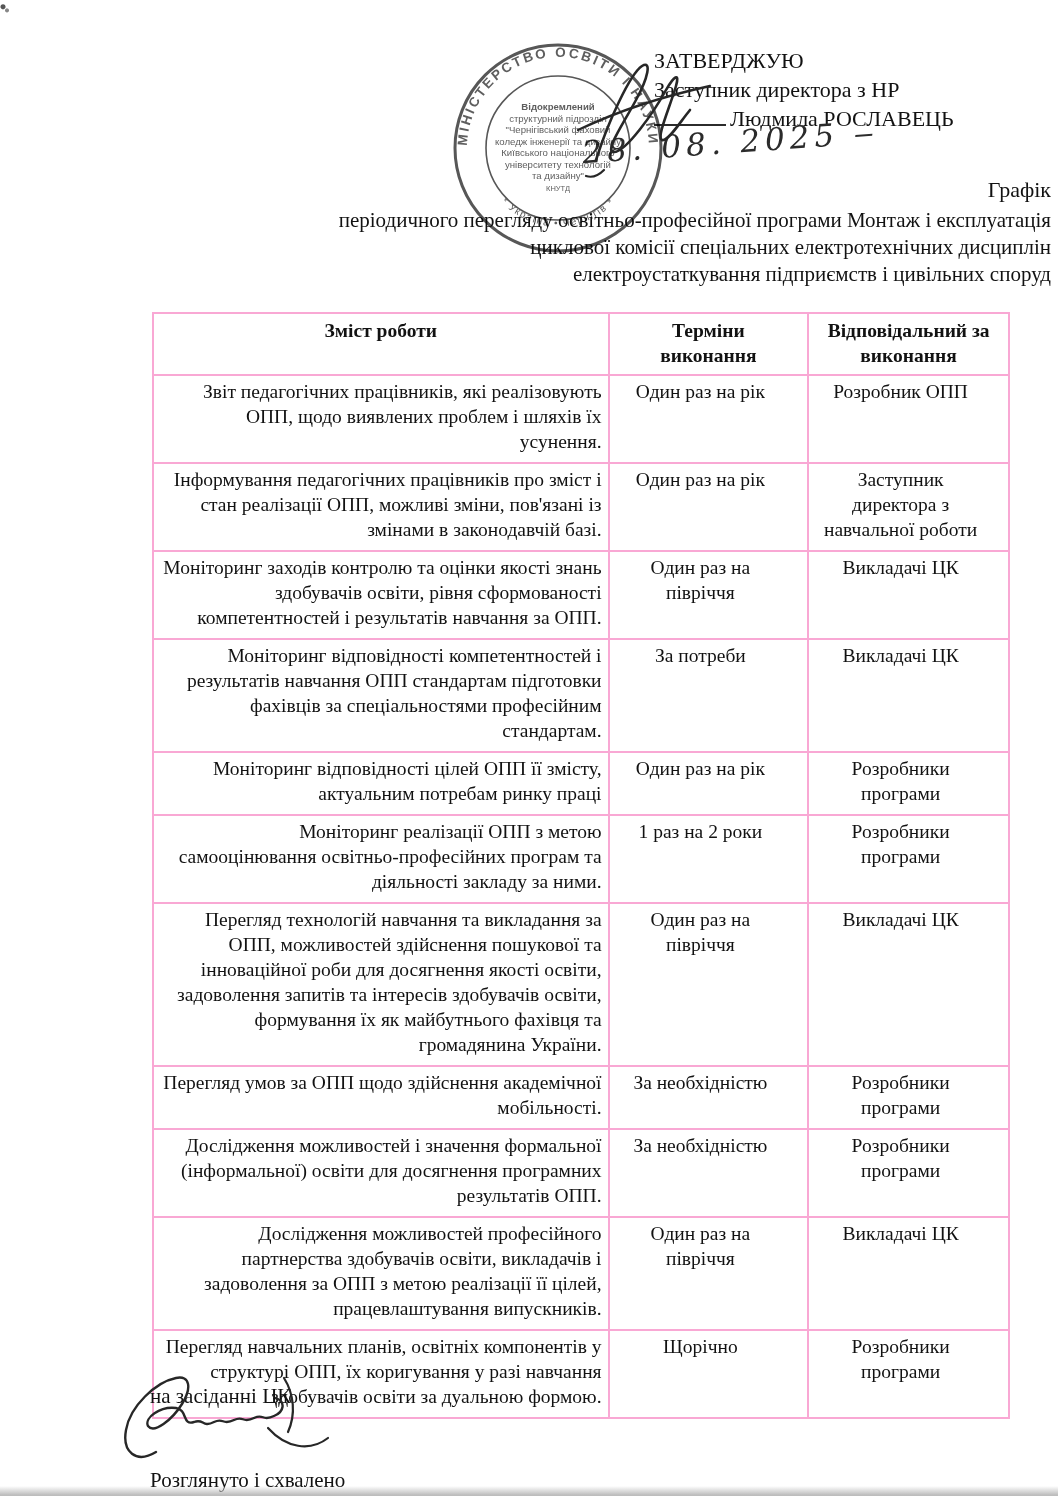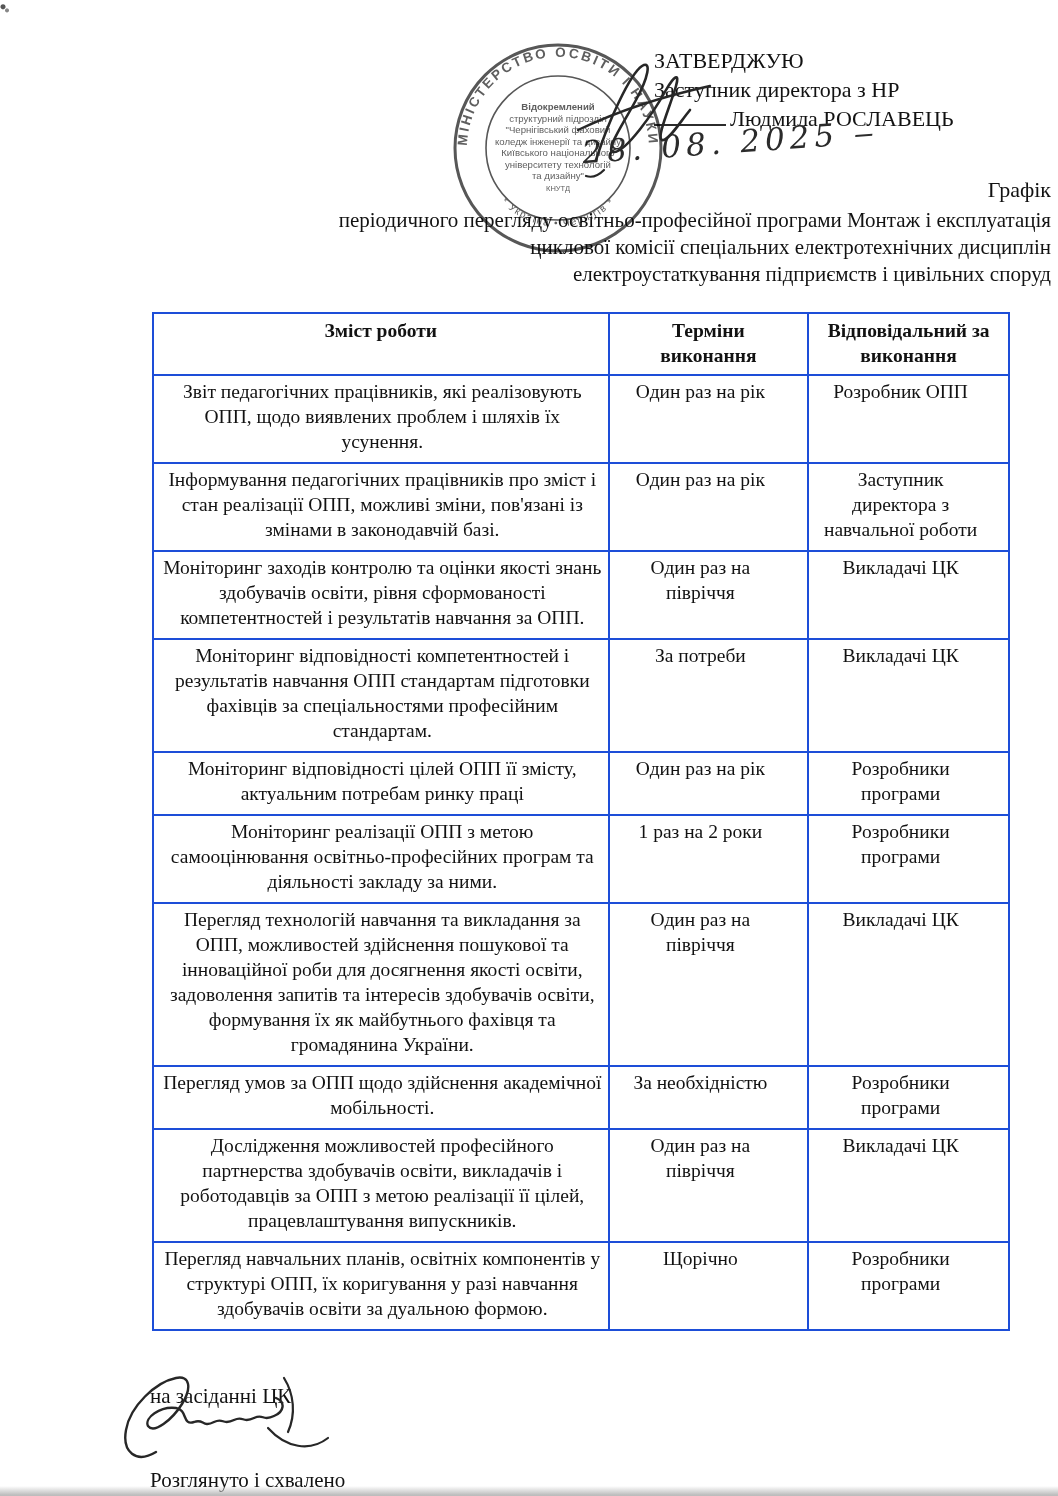--- a/index.html
+++ b/index.html
@@ -56,28 +56,28 @@
   }
   .title-heading { font-size: 22px; margin-bottom: 4px; }
   
   .main-table {
     position: absolute; left: 152px; top: 312px;
     width: 858px;
     border-collapse: collapse;
     font-size: 19.5px; line-height: 25px;
   }
   .main-table th, .main-table td {
-    border: 2px solid #1d4ed8;
+    border: 2px solid #f9a8d4;
     vertical-align: top;
     white-space: pre-line;
   }
   .main-table th {
     font-weight: bold; text-align: center; padding: 4px 6px 6px;
   }
-  .main-table td { padding: 3px 6px 8px 9px; text-align: center; }
+  .main-table td { padding: 3px 6px 8px 9px; text-align: right; }
   .main-table td.c { text-align: center; padding-left: 4px; padding-right: 20px; }
   .col-content { width: 457px; }
   .col-term    { width: 200px; }
   .col-resp    { width: 201px; border-radius: 20px; }
   
   .footer-block {
     position: absolute; left: 150px; top: 1326px; width: 820px;
     font-size: 21px; line-height: 28px; white-space: pre-wrap;
   }
   .signature-two {
@@ -192,21 +192,27 @@
 півріччя</td>
           <td class="c">Викладачі ЦК</td>
         </tr>
         <tr>
           <td>Перегляд умов за ОПП щодо здійснення академічної мобільності.</td>
           <td class="c">За необхідністю</td>
           <td class="c">Розробники
 програми</td>
         </tr>
         <tr>
-          <td>Дослідження можливостей професійного партнерства здобувачів освіти, викладачів і роботодавців за ОПП з метою реалізації її цілей, працевлаштування випускників.</td>
+          <td>Дослідження можливостей і значення формальної (інформальної) освіти для досягнення програмних результатів ОПП.</td>
+          <td class="c">За необхідністю</td>
+          <td class="c">Розробники
+програми</td>
+        </tr>
+        <tr>
+          <td>Дослідження можливостей професійного партнерства здобувачів освіти, викладачів і задоволення за ОПП з метою реалізації її цілей, працевлаштування випускників.</td>
           <td class="c">Один раз на
 півріччя</td>
           <td class="c">Викладачі ЦК</td>
         </tr>
         <tr>
           <td>Перегляд навчальних планів, освітніх компонентів у структурі ОПП, їх коригування у разі навчання здобувачів освіти за дуальною формою.</td>
           <td class="c">Щорічно</td>
           <td class="c">Розробники
 програми</td>
         </tr>

